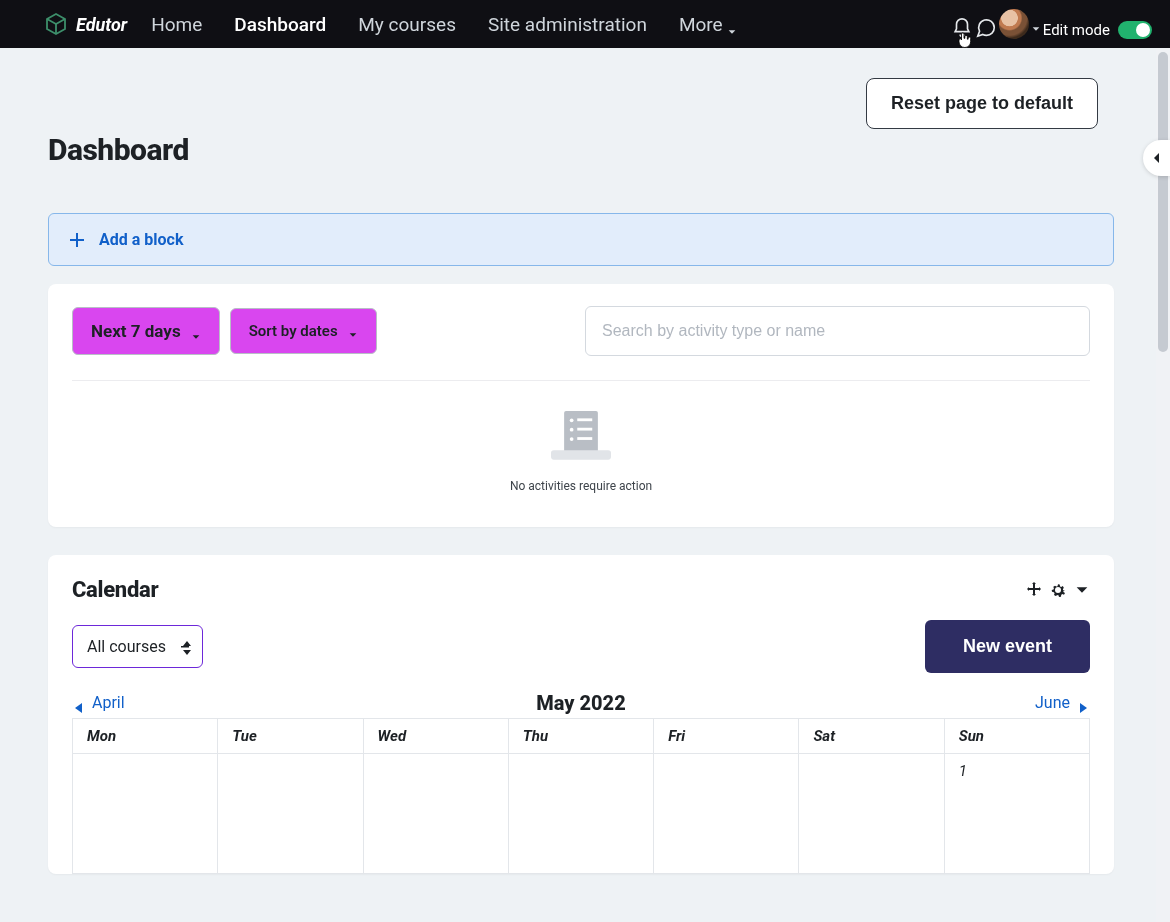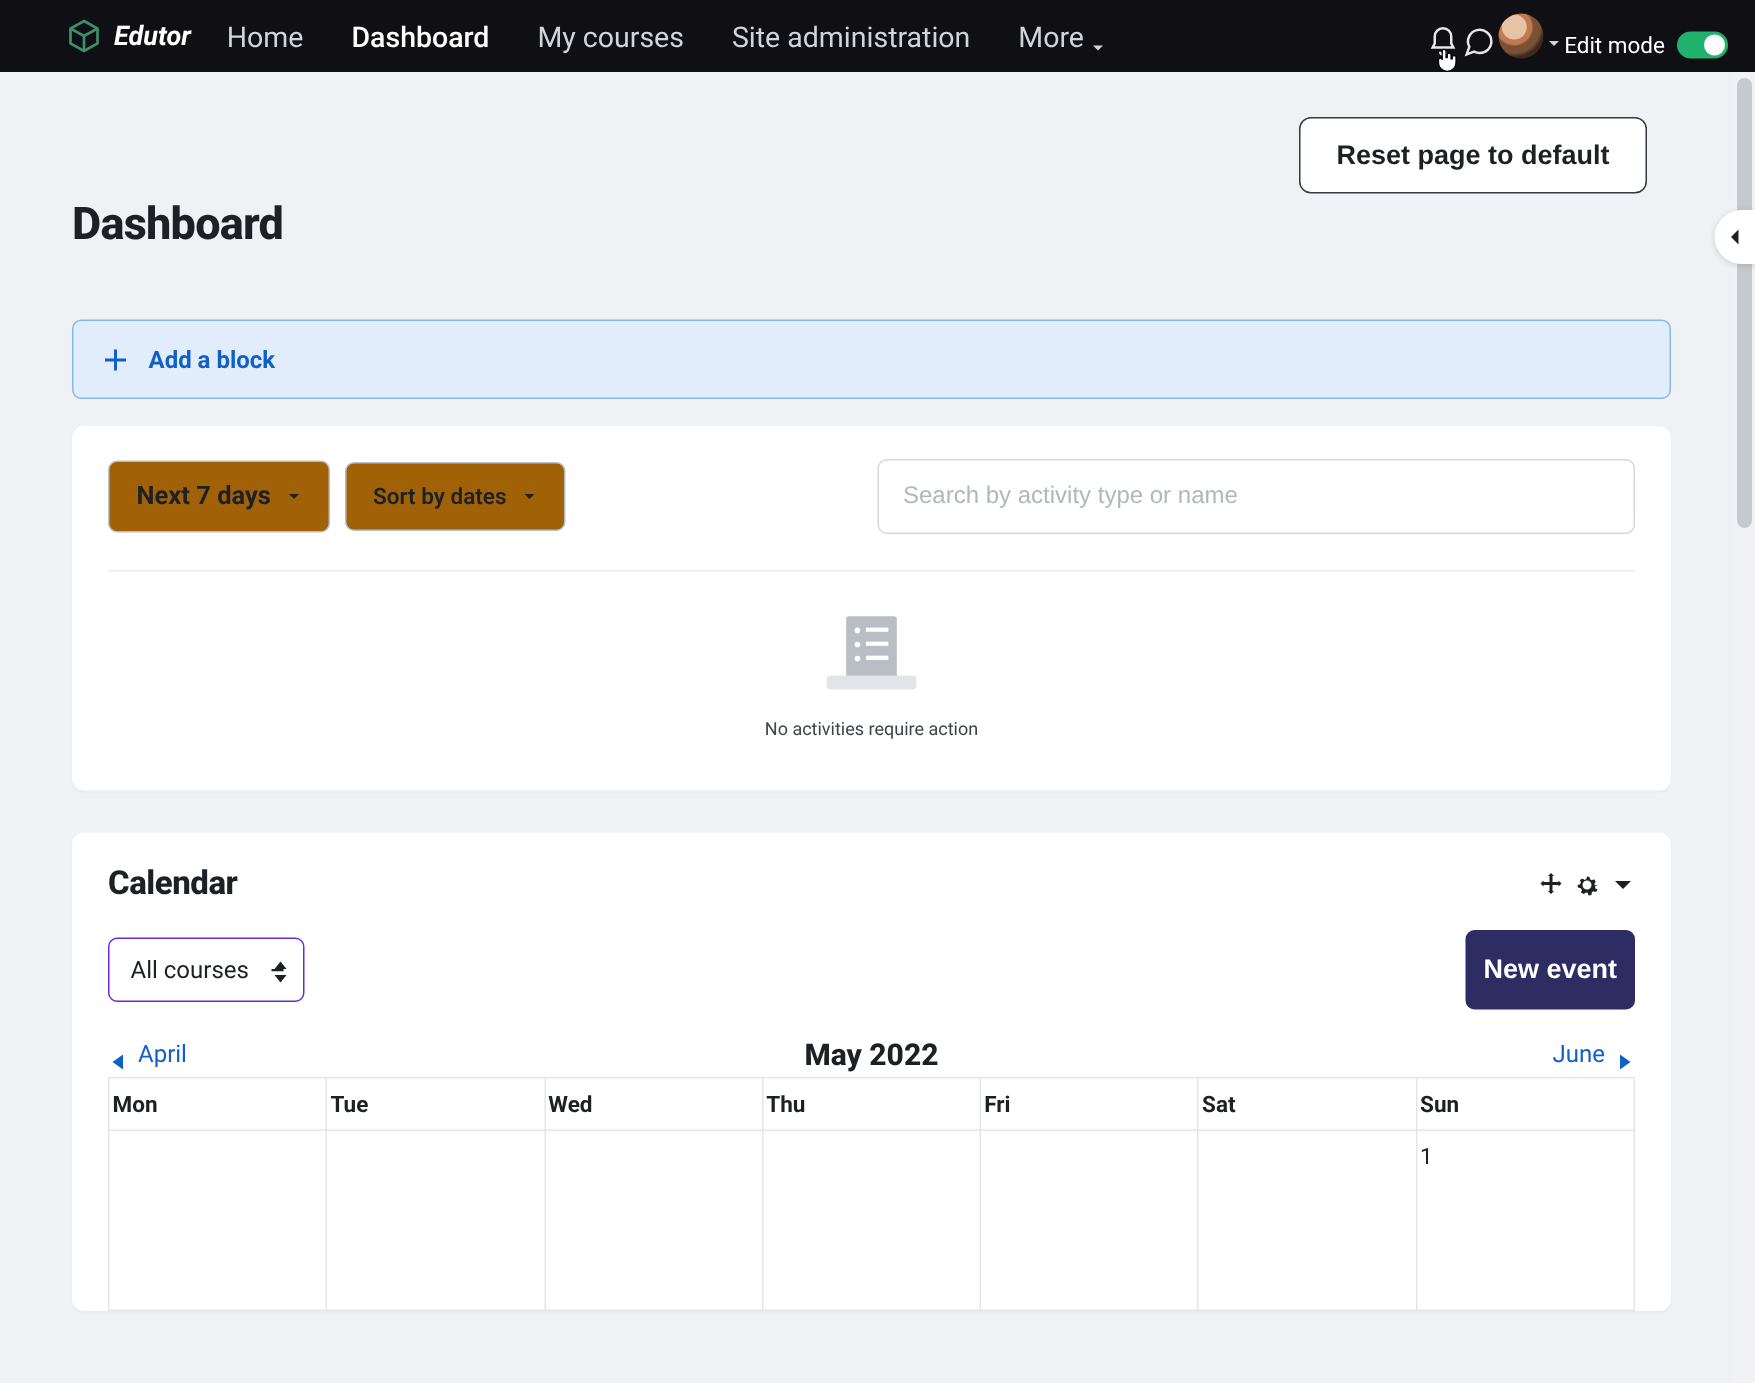--- a/index.html
+++ b/index.html
@@ -141,25 +141,25 @@
   .ctrl-icon{width:16px;height:16px;cursor:pointer;}
 
   
   .timeline-row {
     display:flex;
     align-items:center;
     gap:10px;
   }
   .dropdown-btn {
     border:1px solid #b8bec6;
-    background:#a16207;
+    background:#d946ef;
     border-radius:6px;
     padding:13px 18px;
     display:inline-flex;
-    align-items:flex-start;
+    align-items:center;
     gap:10px;
     font-size:15px;
     font-weight:600;
     color:#1d2125;
     cursor:pointer;
   }
   .dropdown-btn.bold{font-weight:700; font-size:17px;}
   .search-input{
     margin-left:auto;
     width:505px;
@@ -185,31 +185,31 @@
     font-size:16px;color:#1d2125;background:#fff;cursor:pointer;position:relative;
   }
   .select-box::after{
     content:"";position:absolute;right:12px;top:50%;transform:translateY(-50%);
     width:10px;height:14px;background:
       linear-gradient(#1d2125,#1d2125) center/8px 1.5px no-repeat;
   }
   .select-sort-icon{position:absolute;right:10px;top:50%;transform:translateY(-50%);width:10px;height:14px;}
   .newevent-btn{
     background:#2e2d63;color:#fff;border:none;border-radius:6px;
-    padding:16px 12px;font-size:18px;font-weight:700;cursor:pointer;text-align:right;
+    padding:16px 38px;font-size:18px;font-weight:700;cursor:pointer;text-align:right;
   }
   .cal-nav{display:flex;align-items:center;justify-content:flex-end;margin-bottom:6px;padding:0 2px;}
   .cal-nav .navlink{color:#1160c9;font-size:16px;display:flex;align-items:center;gap:8px;cursor:pointer;}
   .cal-nav .navlink.right{margin-left:auto;}
   .cal-month{position:absolute;left:50%;transform:translateX(-50%);font-weight:800;font-size:20px;}
   .cal-nav{position:relative;}
   .tri{width:10px;height:10px;}
 
   .cal-table{width:100%;border-collapse:collapse;table-layout:fixed;}
-  .cal-table th, .cal-table td{border:1px solid #e3e6ea;text-align:left;padding:8px 2px;font-size:15px;}
+  .cal-table th, .cal-table td{border:1px solid #e3e6ea;text-align:left;padding:8px 14px;font-size:15px;font-style:italic;}
   .cal-table th{font-weight:700;background:#fff;}
   .cal-table td{height:120px;vertical-align:top;color:#1d2125;}
 
   
   .drawer-toggle{
     position:absolute;right:-1px;top:140px;
     width:28px;height:36px;background:#fff;border-radius:18px 0 0 18px;
     box-shadow:0 1px 4px rgba(0,0,0,0.15);
     display:flex;align-items:center;justify-content:center;cursor:pointer;
   }

